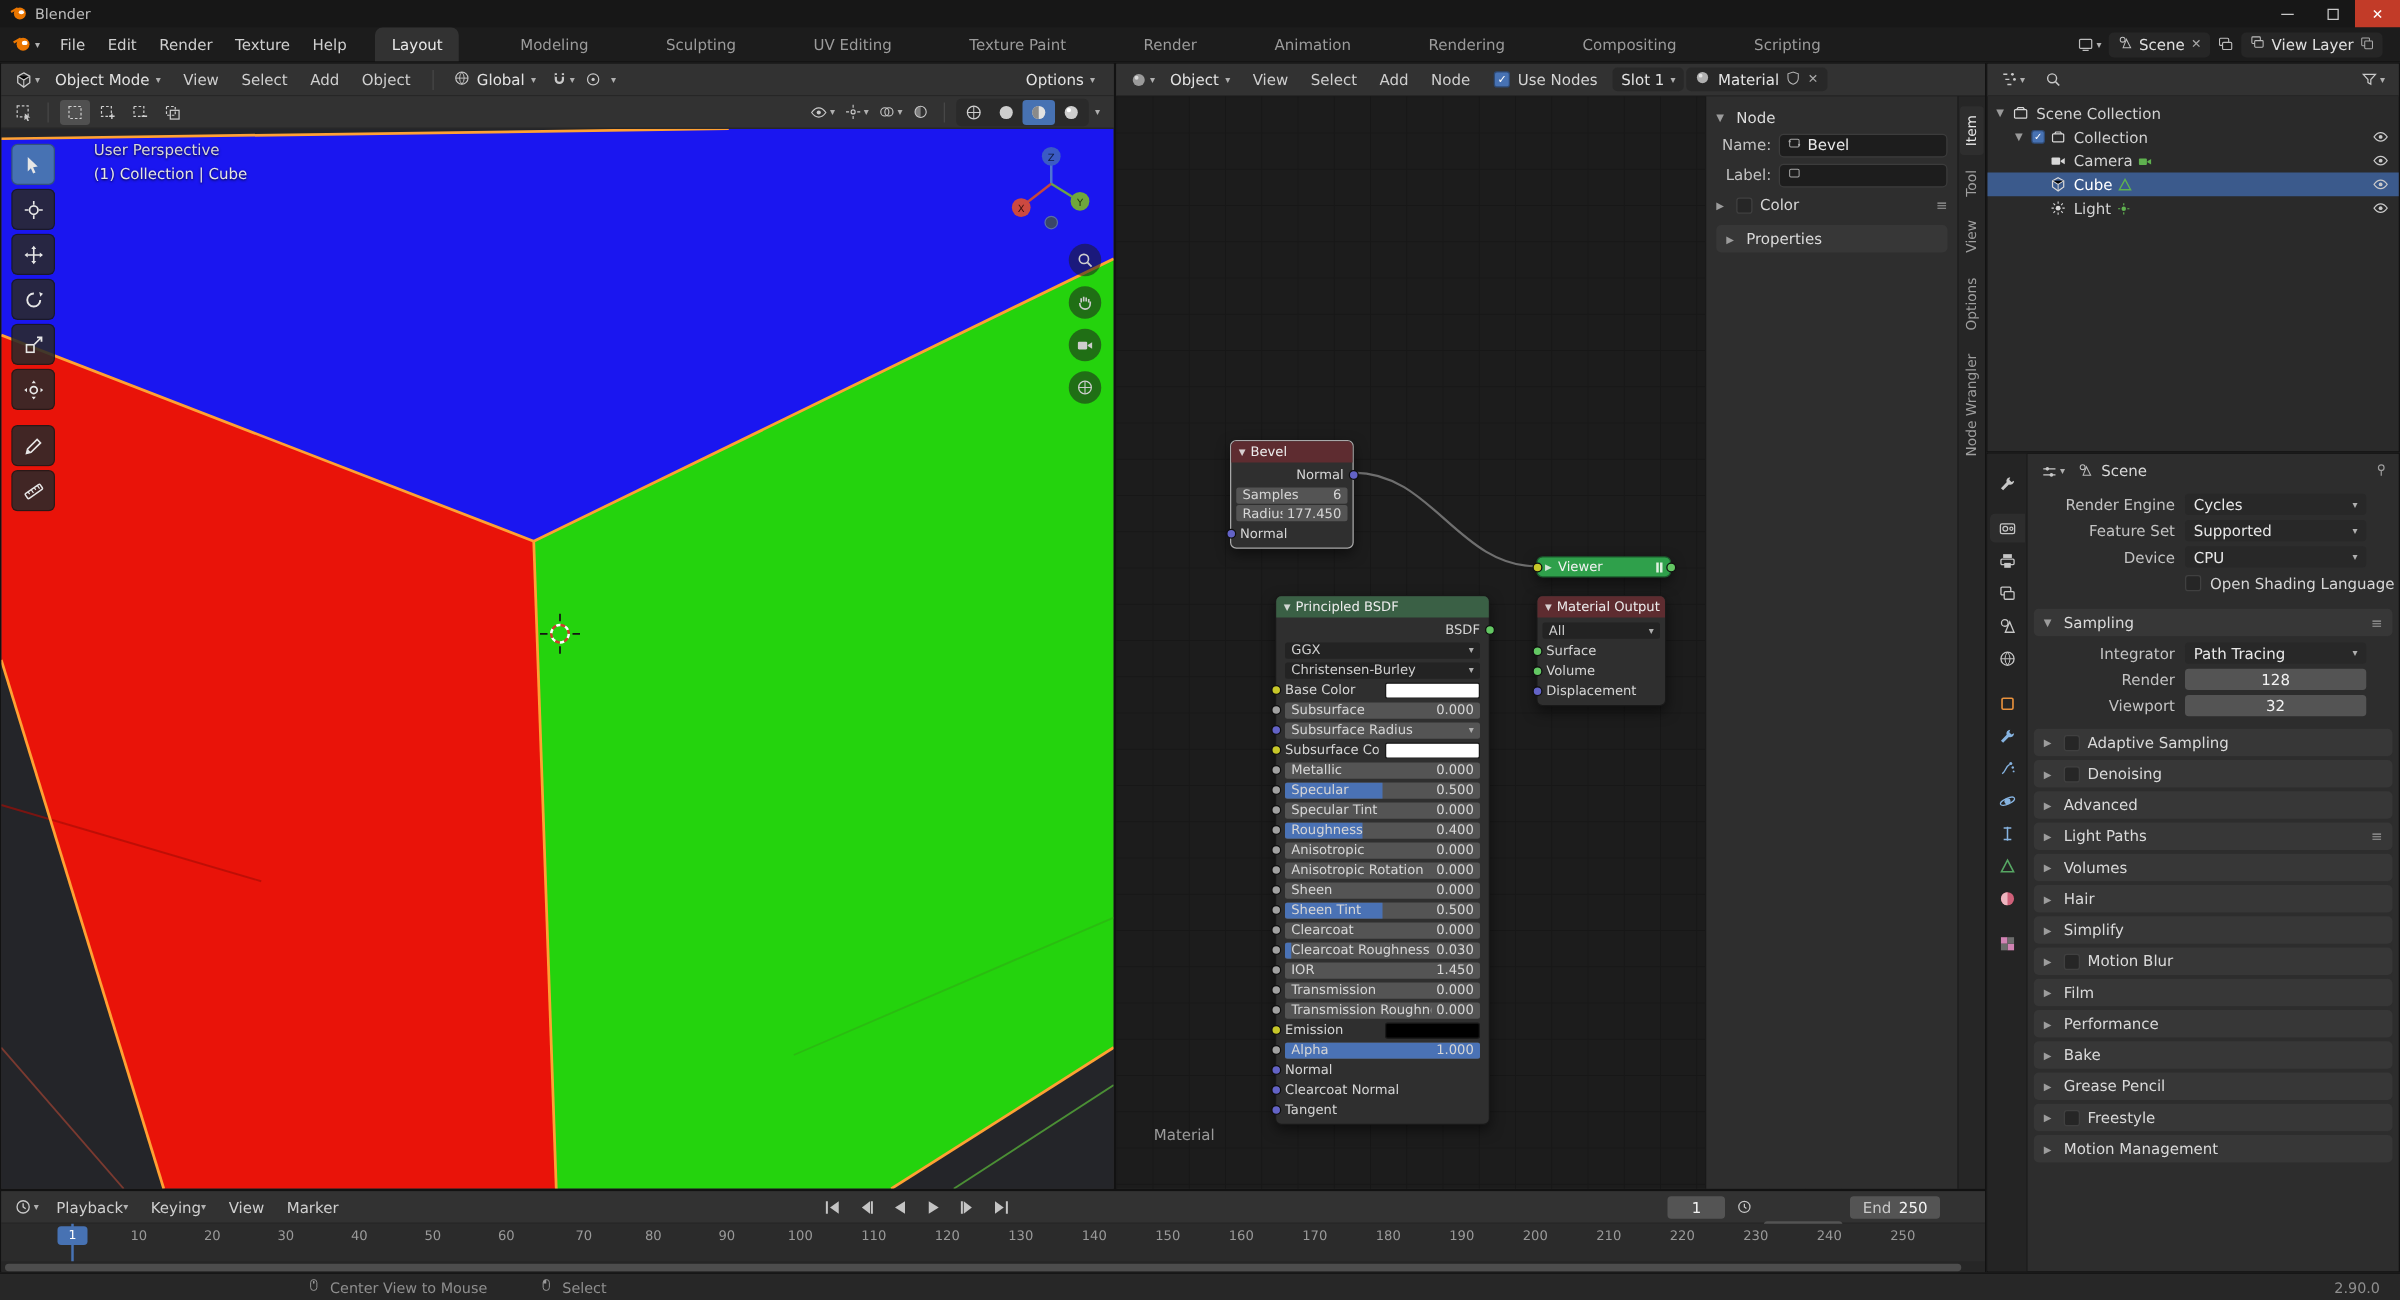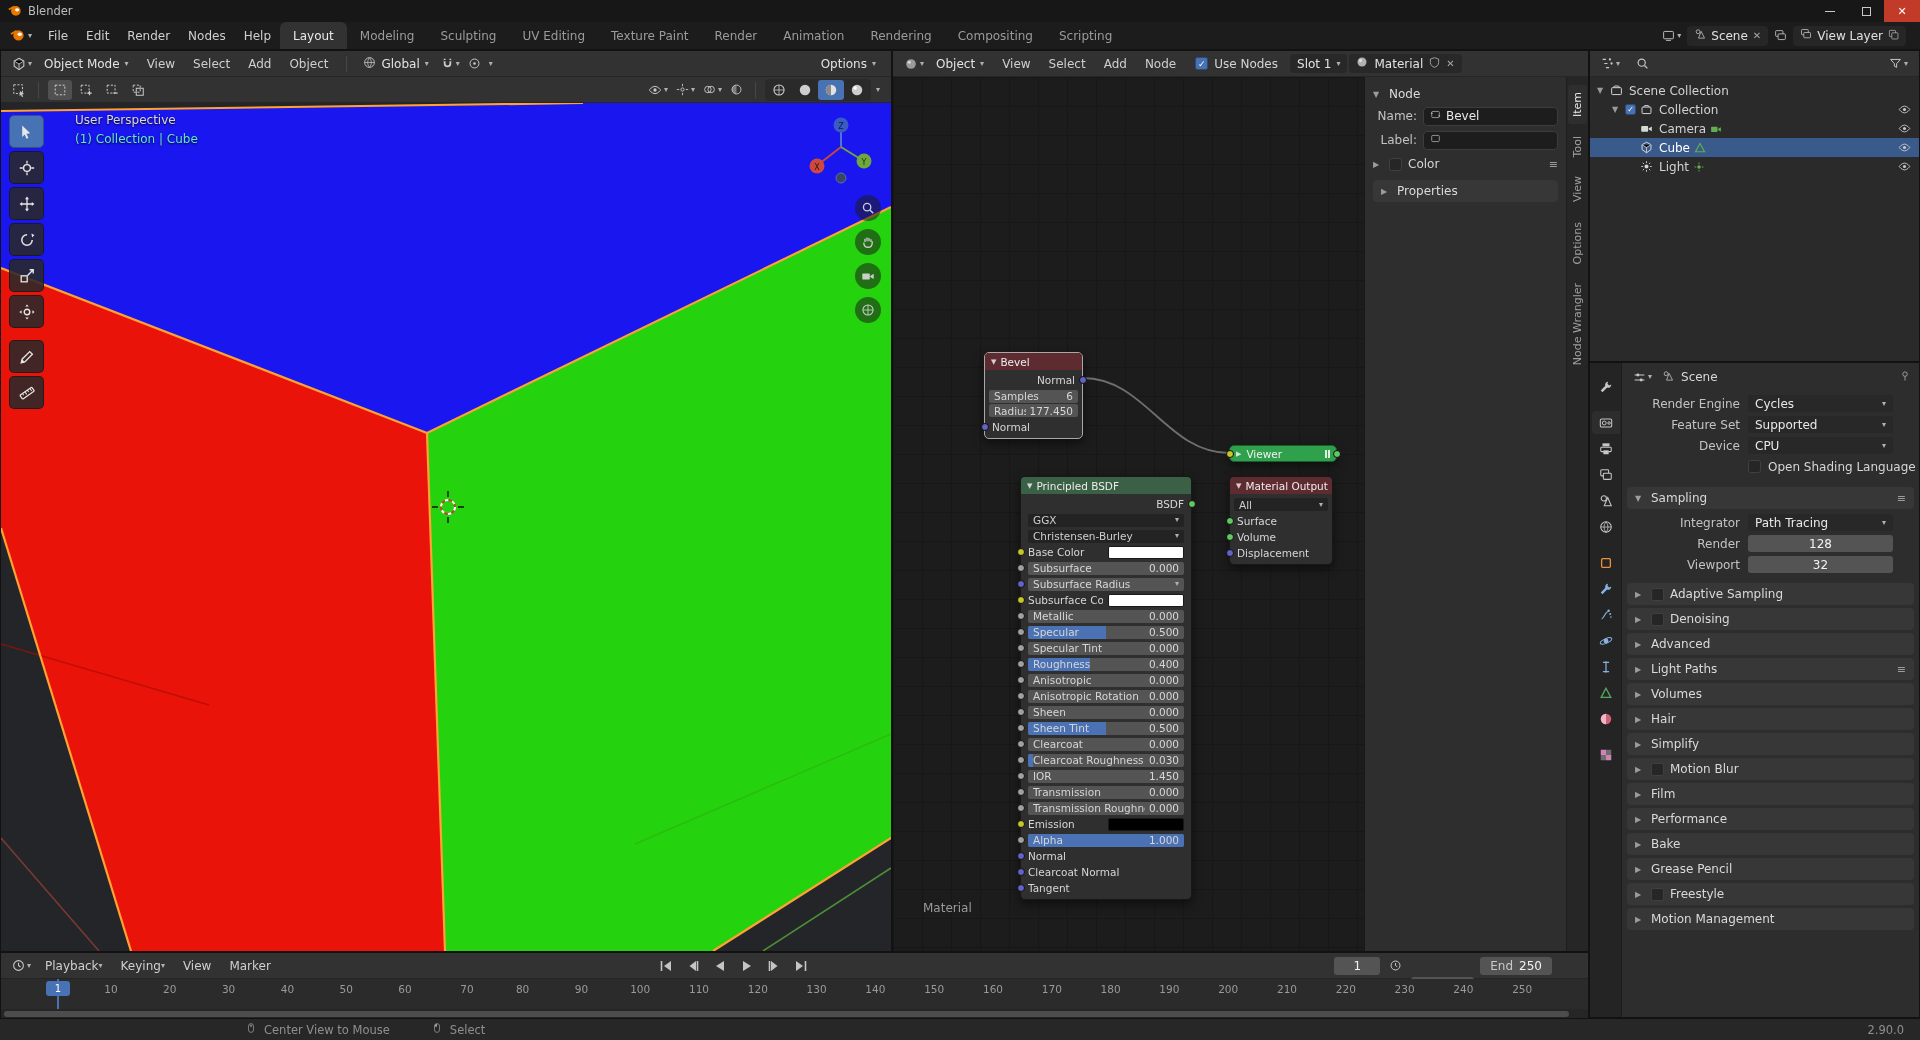--- a/index.html
+++ b/index.html
@@ -13,41 +13,41 @@
   .win-btn{width:36px;height:100%;display:flex;align-items:center;justify-content:center;color:#c9c9c9;font-size:11px;}
   .win-btn.close{background:#c23b28;color:#fff;}
   .glyph-min{display:inline-block;width:10px;border-top:1.5px solid #c9c9c9;}
   .glyph-max{display:inline-block;width:9px;height:9px;border:1.5px solid #c9c9c9;}
 
   
   .topbar{position:absolute;left:0;top:22px;width:1920px;height:28px;background:#1c1c1c;display:flex;align-items:stretch;border-bottom:1px solid #121212;}
   .tb-logo{display:flex;align-items:center;gap:3px;padding:0 7px 0 10px;}
   .menus{display:flex;align-items:stretch;}
   .menu{display:flex;align-items:center;padding:0 9px;color:#cfcfcf;white-space:nowrap;}
-  .wtabs{display:flex;margin-left:0;align-items:stretch;}
+  .wtabs{display:flex;margin-left:14px;align-items:stretch;gap:36px;}
   .wtab{display:flex;align-items:center;padding:0 13px;color:#9b9b9b;white-space:nowrap;}
   .wtab.active{background:#323232;color:#e8e8e8;border-radius:6px 6px 0 0;}
   .tb-right{margin-left:auto;display:flex;align-items:center;gap:6px;padding-right:14px;}
   .tb-field{display:flex;align-items:center;gap:5px;background:#262626;border-radius:4px;height:20px;padding:0 7px;color:#e0e0e0;}
   .hicon{display:flex;align-items:center;gap:2px;}
   .chev{font-size:8px;color:#b0b0b0;line-height:1;}
   .xico{color:#a8a8a8;font-size:10px;}
 
   
   .editor{position:absolute;background:#303030;border:1px solid #121212;}
   .ehead{height:26px;background:#323232;display:flex;align-items:center;padding:0 8px;gap:2px;border-bottom:1px solid #262626;white-space:nowrap;}
   .vsep{width:1px;height:16px;background:#474747;margin:0 7px;flex:none;}
   .dd{display:flex;align-items:center;gap:5px;padding:2px 7px;border-radius:4px;color:#e2e2e2;}
   .ibtn{display:flex;align-items:center;gap:2px;padding:2px 3px;border-radius:3px;}
 
   
   #viewport{left:0;top:50px;width:892px;height:902px;}
   .vp-canvas{position:absolute;left:0;top:52px;width:890px;height:848px;background:#242529;overflow:hidden;}
   .vp-text{position:absolute;left:74px;top:8px;line-height:19px;color:#d9d9d9;text-shadow:0 1px 2px rgba(0,0,0,.85);}
-  .vp-text .l2{color:#5eead4;}
+  .vp-text .l2{color:#e5e5e5;}
   .vtools{position:absolute;left:8px;top:12px;display:flex;flex-direction:column;gap:3px;}
   .vtool{width:35px;height:33px;border-radius:5px;background:rgba(41,41,41,.88);border:1px solid rgba(0,0,0,.35);display:flex;align-items:center;justify-content:center;}
   .vtool.active{background:#4772b3;border-color:#33527d;}
   .vnav{position:absolute;right:10px;top:92px;display:flex;flex-direction:column;gap:8px;align-items:center;}
   .vnav-btn{width:26px;height:26px;border-radius:50%;background:rgba(30,30,30,.55);display:flex;align-items:center;justify-content:center;}
   .mode-btn{width:24px;height:20px;border-radius:3px;display:flex;align-items:center;justify-content:center;}
   .mode-btn.active{background:#505050;}
   .shade-group{display:flex;align-items:center;background:#2a2a2a;border-radius:4px;padding:1px;}
   .shade-btn{width:26px;height:20px;display:flex;align-items:center;justify-content:center;border-radius:3px;}
   .shade-btn.active{background:#4772b3;}
@@ -186,21 +186,21 @@
             <circle cx="9" cy="9" r="5.5" fill="#ea7600"></circle>
             <ellipse cx="10.4" cy="7.8" rx="2.4" ry="1.9" fill="#fff"></ellipse>
             <path d="M1 7.5L7 4" stroke="#ea7600" stroke-width="2" fill="none"></path>
           </svg></span>
       <span class="chev">▾</span>
     </div>
     <div class="menus" id="tb-menus">
         <div class="menu">File</div>
         <div class="menu">Edit</div>
         <div class="menu">Render</div>
-        <div class="menu">Nodes</div>
+        <div class="menu">Texture</div>
         <div class="menu">Help</div>
       </div>
     <div class="wtabs" id="wtabs">
         <div class="wtab active">Layout</div>
         <div class="wtab">Modeling</div>
         <div class="wtab">Sculpting</div>
         <div class="wtab">UV Editing</div>
         <div class="wtab">Texture Paint</div>
         <div class="wtab">Render</div>
         <div class="wtab">Animation</div>

